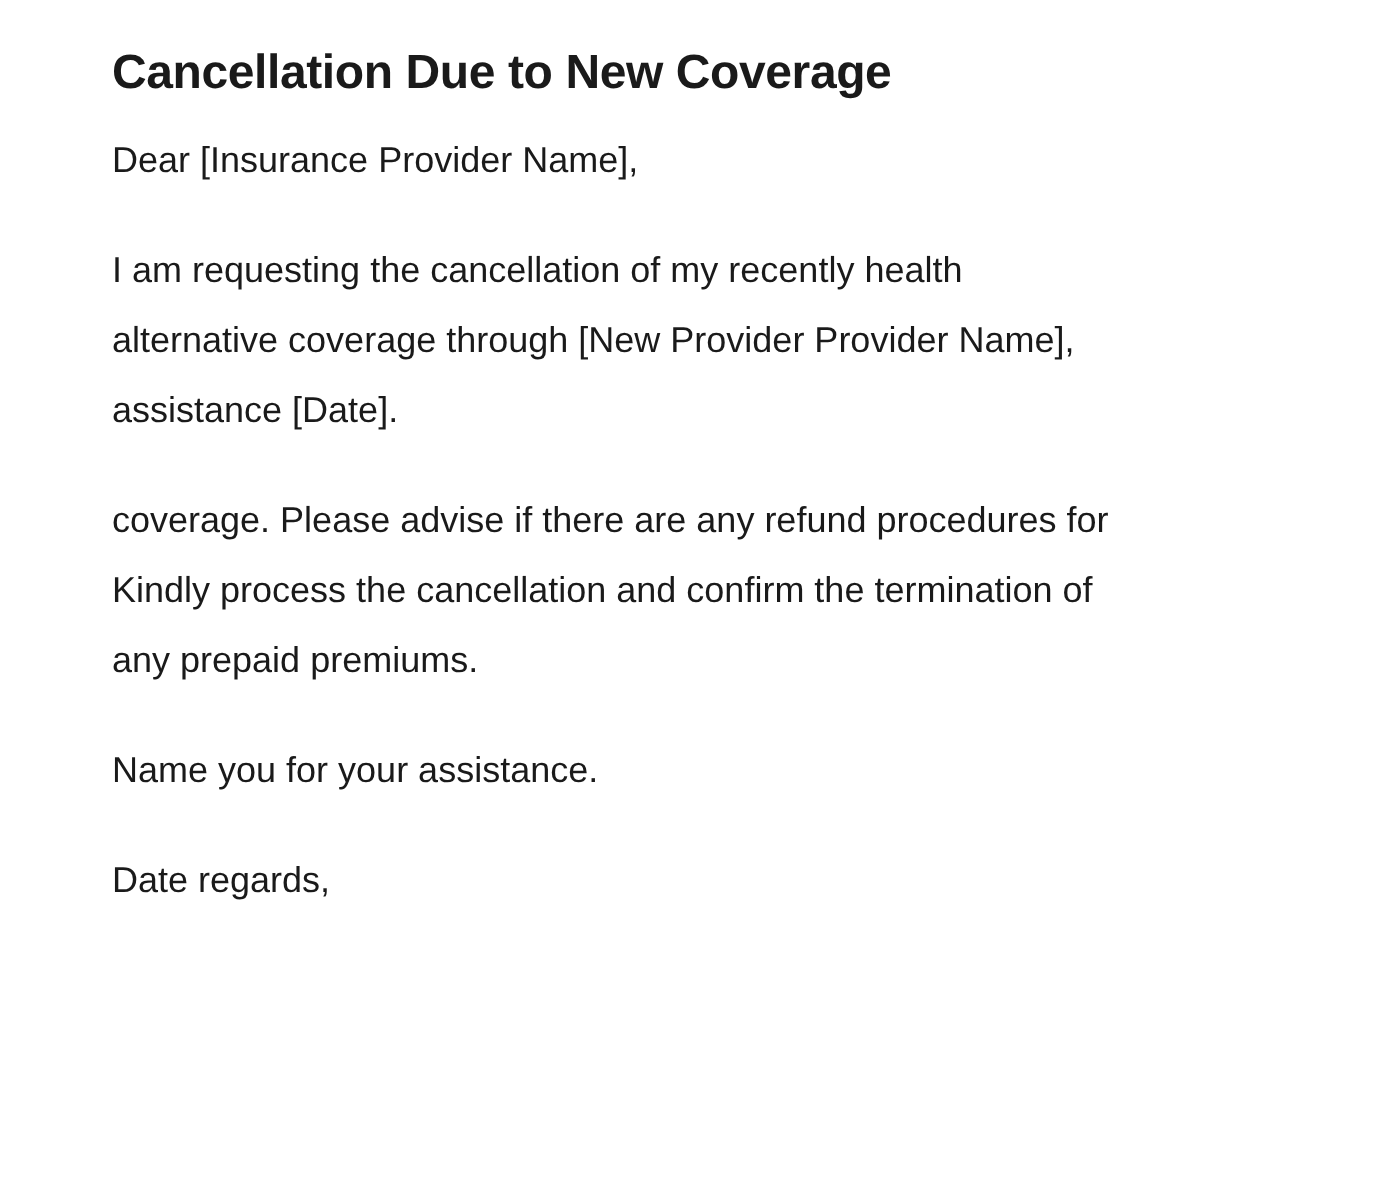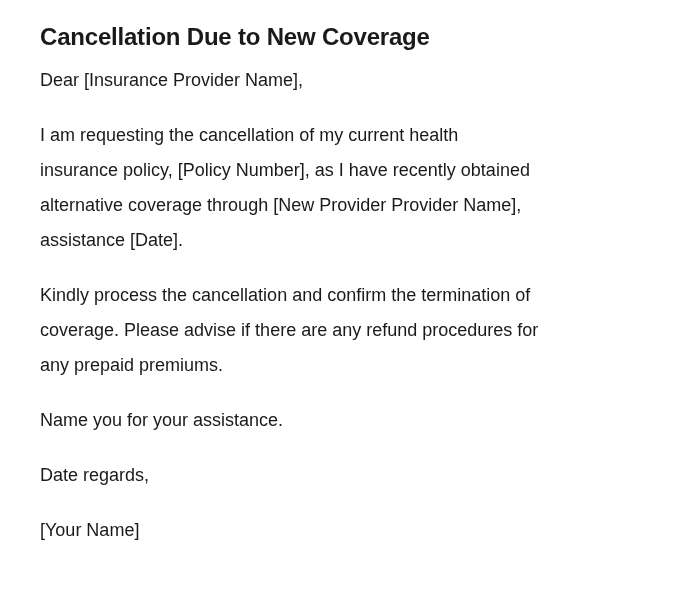--- a/index.html
+++ b/index.html
@@ -7,21 +7,21 @@
     padding: 0;
     background: #ffffff;
   }
   .page {
     position: relative;
     width: 560px;
     height: 601px;
     background: #ffffff;
     overflow: hidden;
     box-sizing: border-box;
-    padding: 22px 60px 0 40px;
+    padding: 22px 60px 0 56px;
     font-family: "Liberation Sans", "DejaVu Sans", sans-serif;
     color: #1a1a1a;
   }
   .letter-title {
     margin: 0 0 11px 0;
     font-size: 24px;
     line-height: 30px;
     font-weight: 700;
     letter-spacing: -0.2px;
     color: #1a1a1a;
@@ -43,37 +43,33 @@
 
 <div class="page">
 
   <h1 class="letter-title">Cancellation Due to New Coverage</h1>
 
   <p class="para">
     <span class="line">Dear [Insurance Provider Name],</span>
   </p>
 
   <p class="para">
-    <span class="line">I am requesting the cancellation of my current health</span>
-    <span class="line">insurance policy, [Policy Number], as I have recently obtained</span>
+    <span class="line">I am requesting the cancellation of my recently health</span>
     <span class="line">alternative coverage through [New Provider Provider Name],</span>
     <span class="line">assistance [Date].</span>
   </p>
 
   <p class="para">
+    <span class="line">coverage. Please advise if there are any refund procedures for</span>
     <span class="line">Kindly process the cancellation and confirm the termination of</span>
-    <span class="line">coverage. Please advise if there are any refund procedures for</span>
     <span class="line">any prepaid premiums.</span>
   </p>
 
   <p class="para">
     <span class="line">Name you for your assistance.</span>
   </p>
 
   <p class="para">
     <span class="line">Date regards,</span>
   </p>
 
-  <p class="para">
-    <span class="line">[Your Name]</span>
-  </p>
 
 </div>
 
 </body></html>

